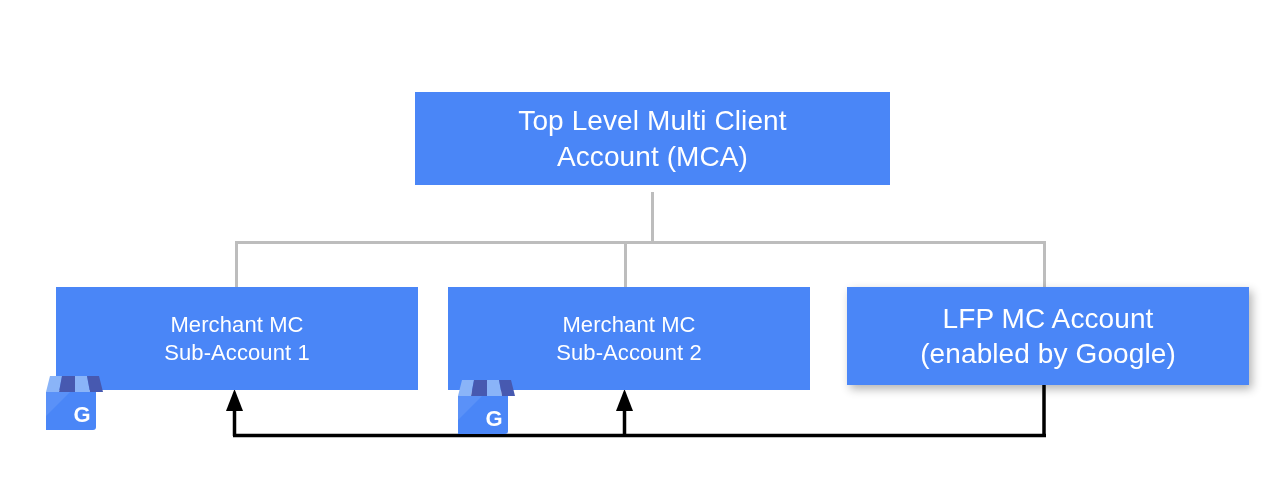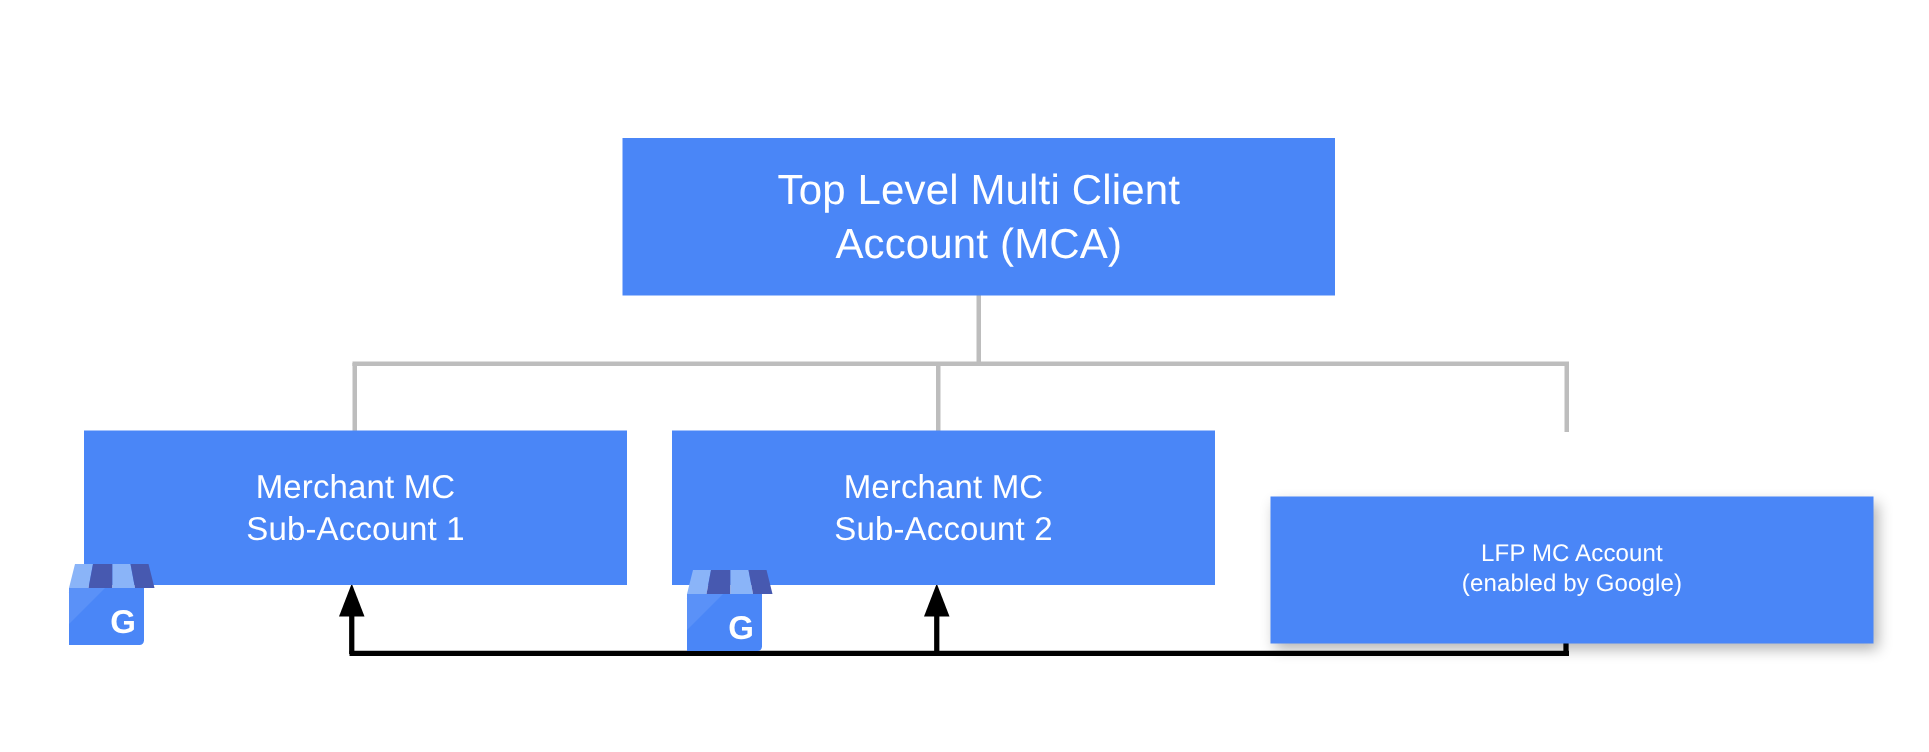--- a/index.html
+++ b/index.html
@@ -39,21 +39,21 @@
     padding: 2px 10px;
   }
   .node .label {
     display: block;
     white-space: pre-line;
   }
   #node-mca {
     left: 415px;
     top: 92px;
     width: 475px;
-    height: 105px;
+    height: 93px;
     font-size: 28px;
   }
   #node-sub1 {
     left: 56px;
     top: 287px;
     width: 362px;
     height: 103px;
     font-size: 22px;
   }
   #node-sub2 {
@@ -61,23 +61,22 @@
     top: 287px;
     width: 362px;
     height: 103px;
     font-size: 22px;
   }
   #node-lfp {
     left: 847px;
     top: 287px;
     width: 402px;
     height: 98px;
-    font-size: 16px;
+    font-size: 28px;
     box-shadow: 3px 4px 9px rgba(0,0,0,0.30);
-    margin-top: 44px;
   }
   .gmb-icon {
     position: absolute;
     width: 72px;
     height: 72px;
   }
   #gmb-icon-1 { left: 38px; top: 364px; }
   #gmb-icon-2 { left: 450px; top: 368px; }
 </style>
 </head>

